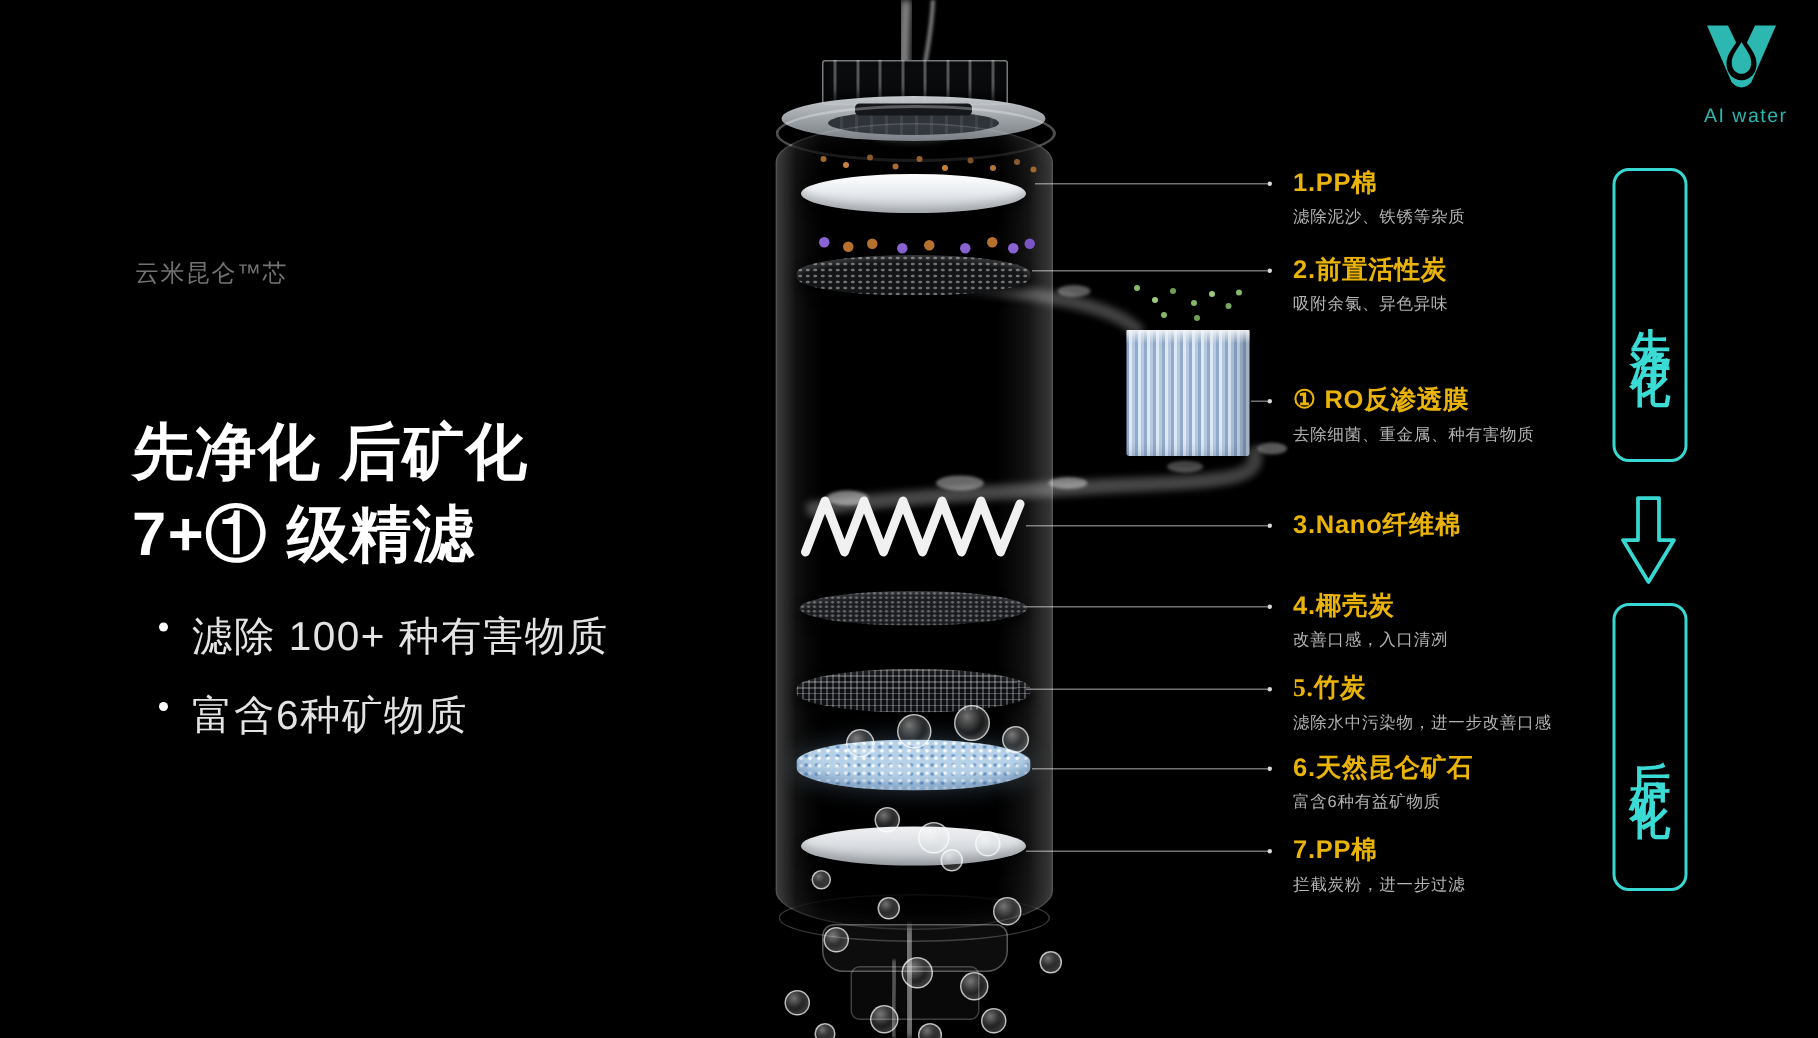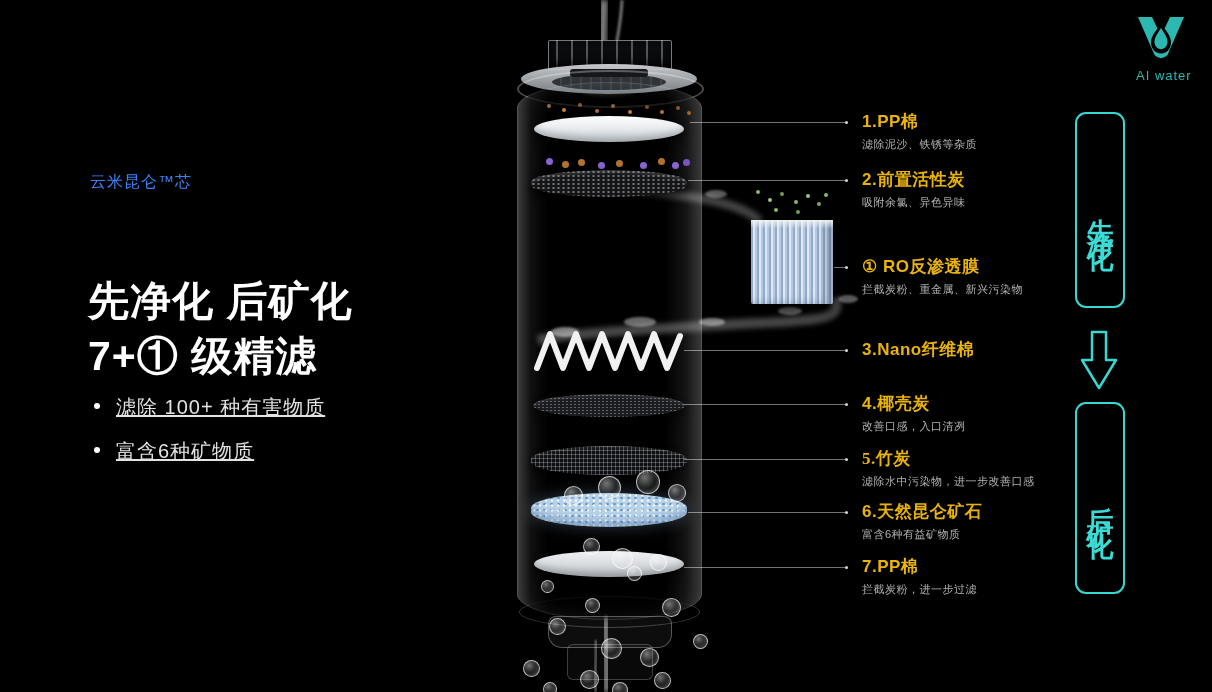--- a/index.html
+++ b/index.html
@@ -1,23 +1,23 @@
 <!DOCTYPE html>
 <html><head>
 <meta charset="utf-8">
 <style>
   html,body{margin:0;padding:0;background:#000;}
   .stage{position:relative;width:1212px;height:692px;background:#000;overflow:hidden;
          font-family:"Liberation Sans",sans-serif;color:#fff;}
   .abs{position:absolute;}
 
   
-  .product-tag{position:absolute;left:90px;top:172px;font-size:16px;letter-spacing:1px;color:#3b82f6;font-weight:500;}
+  .product-tag{position:absolute;left:90px;top:172px;font-size:16px;letter-spacing:1px;color:#737373;font-weight:500;}
   .main-title{position:absolute;left:88px;top:274px;font-size:41px;line-height:55px;font-weight:700;color:#fff;letter-spacing:1px;}
-  .bullets{position:absolute;left:92px;top:394px;margin:0;padding:0;list-style:none;font-size:20px;color:#e3e3e3;text-decoration:underline;}
+  .bullets{position:absolute;left:92px;top:394px;margin:12px;padding:0;list-style:none;font-size:27px;color:#e3e3e3;}
   .bullets li{position:relative;padding-left:24px;margin-bottom:17px;letter-spacing:1px;}
   .bullets li::before{content:'';position:absolute;left:2px;top:9px;width:6px;height:6px;border-radius:50%;background:#fff;}
 
   
   .callout{position:absolute;left:862px;width:240px;}
   .callout .ct{font-size:17px;font-weight:700;color:#eab308;line-height:20px;letter-spacing:.5px;}
   .callout .cd{font-size:11px;color:#b3b3b3;margin-top:5px;letter-spacing:.5px;}
   .lead{position:absolute;height:1px;background:rgba(255,255,255,.45);}
   .lead::after{content:'';position:absolute;right:-3px;top:-1px;width:3px;height:3px;border-radius:50%;background:rgba(255,255,255,.85);}
 
@@ -207,21 +207,21 @@
   <div class="callout" style="top:112px;">
     <div class="ct">1.PP棉</div>
     <div class="cd">滤除泥沙、铁锈等杂质</div>
   </div>
   <div class="callout" style="top:170px;">
     <div class="ct">2.前置活性炭</div>
     <div class="cd">吸附余氯、异色异味</div>
   </div>
   <div class="callout" style="top:257px;">
     <div class="ct">① RO反渗透膜</div>
-    <div class="cd">拦截炭粉、重金属、新兴污染物</div>
+    <div class="cd">去除细菌、重金属、种有害物质</div>
   </div>
   <div class="callout" style="top:340px;">
     <div class="ct">3.Nano纤维棉</div>
   </div>
   <div class="callout" style="top:394px;">
     <div class="ct">4.椰壳炭</div>
     <div class="cd">改善口感，入口清冽</div>
   </div>
   <div class="callout" style="top:449px;font-family:Liberation Serif, serif;">
     <div class="ct">5.竹炭</div>

